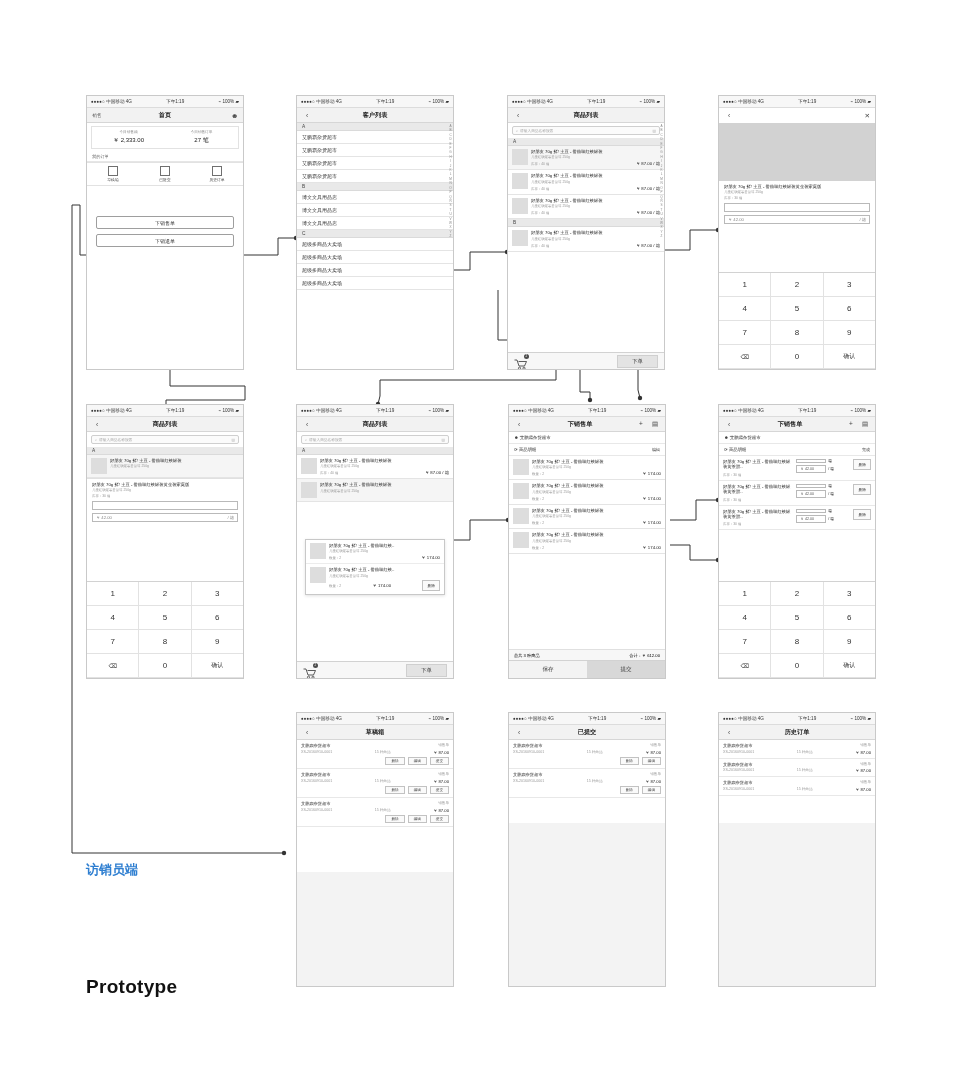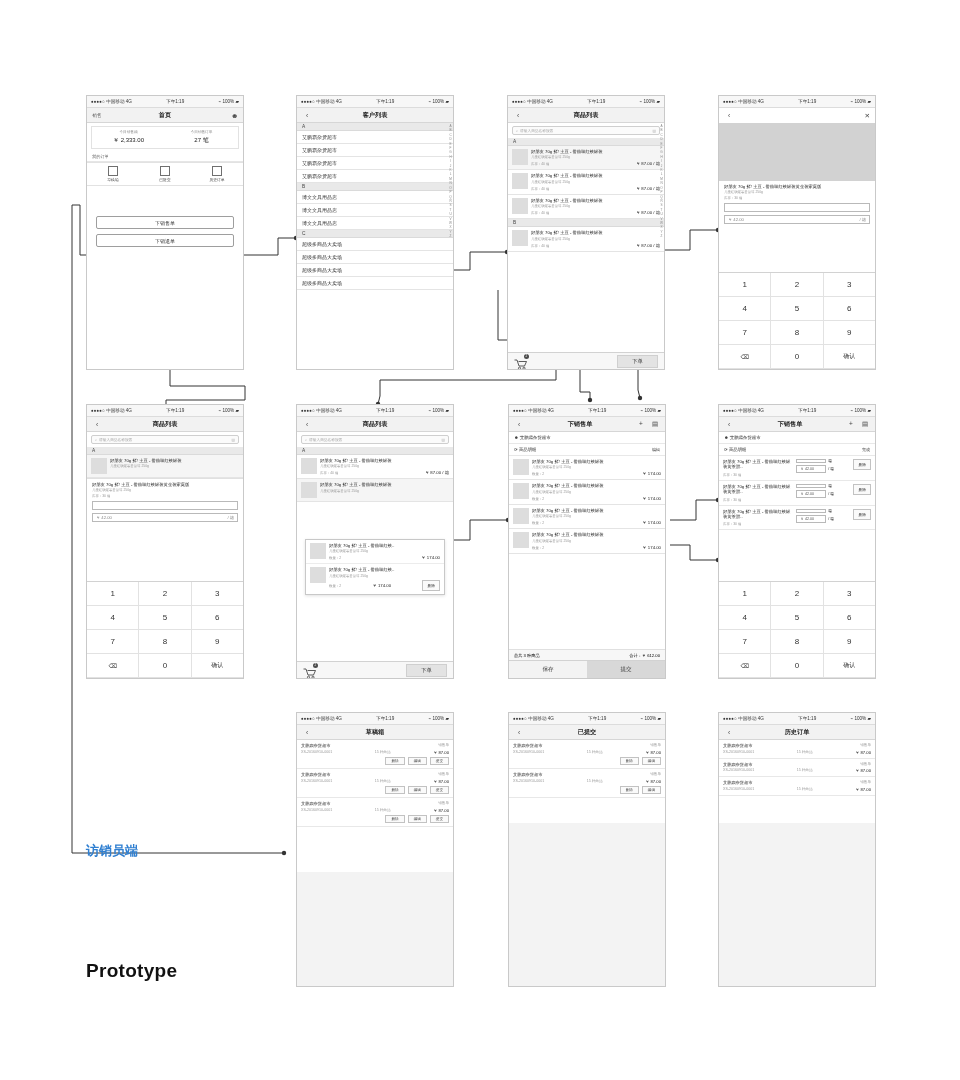--- a/index.html
+++ b/index.html
@@ -38,21 +38,21 @@
   .inp{margin:3px 5px;height:9px;border:1px solid #b9b9b9;background:#fff;box-sizing:border-box;display:flex;align-items:center;padding:0 3px;font-size:4.2px;color:#555;}
   .inp.unit{justify-content:space-between;color:#888;}
   .cartbar{position:absolute;left:0;right:0;bottom:0;height:17px;border-top:1px solid #d2d2d2;background:#f7f7f7;display:flex;align-items:center;justify-content:space-between;padding:0 6px;box-sizing:border-box;}
   .cart{width:13px;height:11px;position:relative;}
   .cart svg{width:13px;height:11px;}
   .badge{position:absolute;right:-2px;top:-2px;width:5px;height:5px;border-radius:50%;background:#4a4a4a;color:#fff;font-size:3.2px;display:flex;align-items:center;justify-content:center;}
   .orderbtn{font-size:5.4px;color:#333;background:#e3e3e3;border:1px solid #cfcfcf;padding:2px 14px;}
   .hdrline{display:flex;justify-content:space-between;align-items:center;padding:3px 5px;border-bottom:1px solid #e8e8e8;font-size:4.4px;color:#333;}
   .caption-title{position:absolute;font-size:13px;color:#2f7fd1;font-weight:bold;}
   .caption-body{position:absolute;font-size:11.5px;color:#1d1d1d;line-height:19px;width:175px;}
-  .caption-proto{position:absolute;font-size:19px;font-weight:bold;color:#111;letter-spacing:0.3px;}
+  .caption-proto{position:absolute;font-size:19px;font-weight:bold;color:#111;letter-spacing:0.3px;margin-top:16px;}
   svg.links{position:absolute;left:0;top:0;width:960px;height:1080px;pointer-events:none;}
   .dot{fill:#333;}
   .tabrow{display:flex;border-top:1px solid #e2e2e2;border-bottom:1px solid #e2e2e2;}
   .tab{flex:1;display:flex;flex-direction:column;align-items:center;gap:1px;padding:3px 0;font-size:3.8px;color:#444;}
   .tabic{width:8px;height:8px;border:1px solid #6f6f6f;}
   .statcard{display:flex;border:1px solid #e2e2e2;margin:3px 4px;}
   .statcell{flex:1;text-align:center;padding:3px 0;}
   .statcell .t{font-size:3.6px;color:#888;}
   .statcell .v{font-size:6px;color:#222;margin-top:2px;}
   .bigbtn{margin:5px 9px;height:11px;border:1px solid #9e9e9e;border-radius:2px;display:flex;align-items:center;justify-content:center;font-size:5px;color:#333;background:#fff;}
@@ -791,16 +791,16 @@
         </div>
     <div class="ordmid">
           <span>XS-20160910-0001</span>
           <span>15 种商品</span>
           <span style="color:#222;font-size:4.2px;">￥ 87.00</span>
         </div>
   </div>
   <div style="position:absolute;left:0;right:0;top:110px;bottom:0;background:#f3f3f3;"></div>
 </div>
 
-<div class="caption-title" style="left:86px;top:842px;">访销员端</div>
+<div class="caption-title" style="left:86px;top:861px;">访销员端</div>
 <div class="caption-proto" style="left:86px;top:960px;">Prototype</div>
 
 </div>
 
 </body></html>

